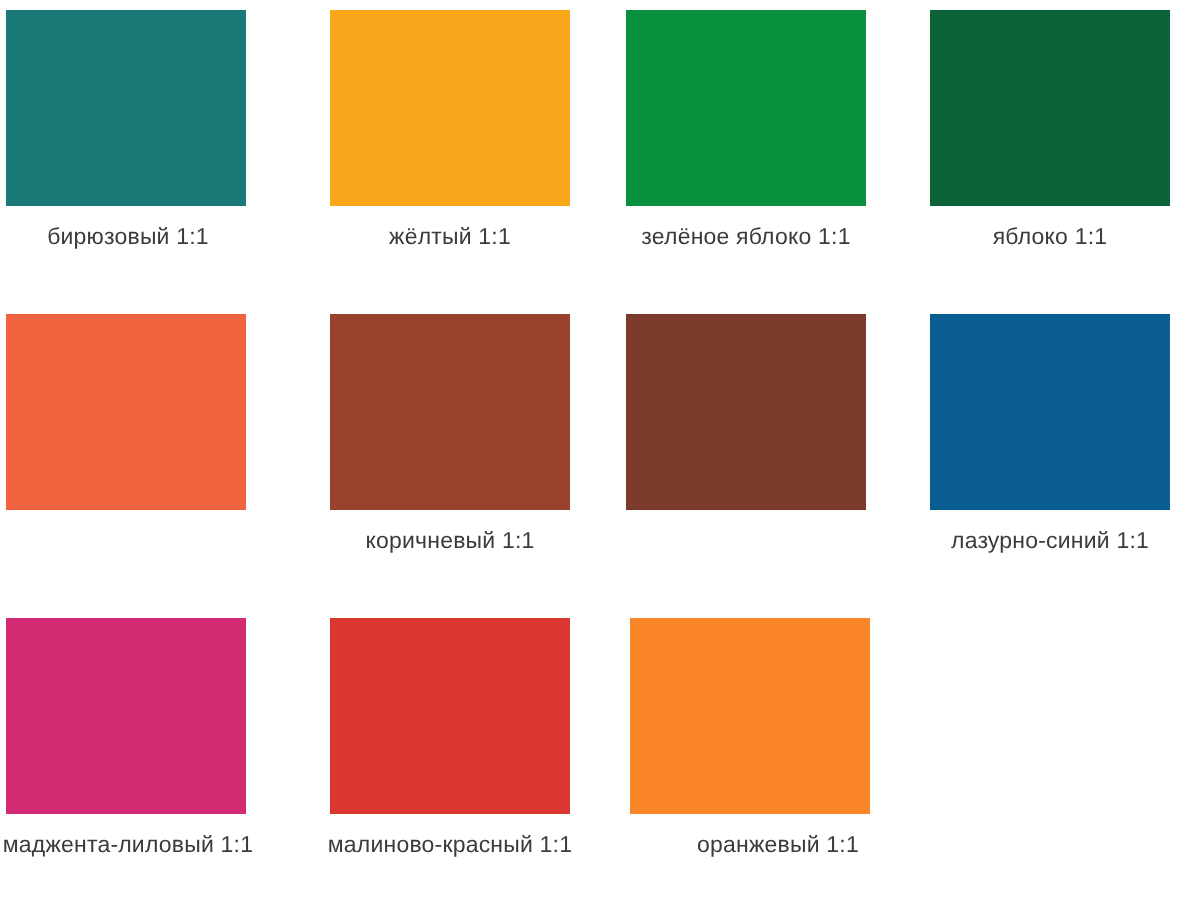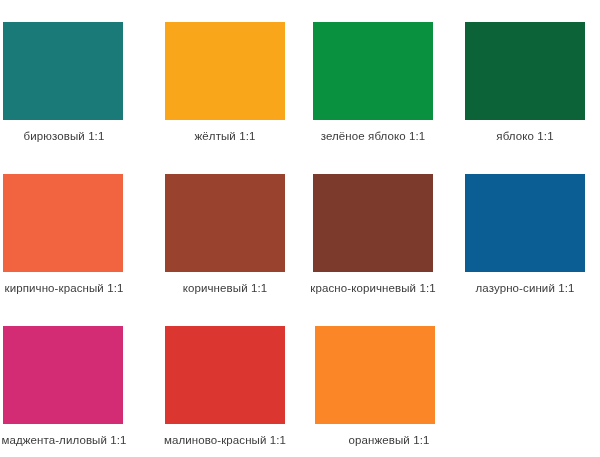--- a/index.html
+++ b/index.html
@@ -22,21 +22,21 @@
     width: 600px;
     height: 456px;
     box-sizing: border-box;
   }
   .swatch-cell {
     position: relative;
     display: flex;
     flex-direction: column;
     align-items: center;
     box-sizing: border-box;
-    padding-top: 22px;
+    padding-top: 5px;
   }
   .swatch-chip {
     width: 120px;
     height: 98px;
     display: block;
     box-sizing: border-box;
   }
   .swatch-label {
     margin-top: 9px;
     font-size: 11.5px;
@@ -74,31 +74,29 @@
     <span class="swatch-label" style="color: rgb(59, 59, 59);">зелёное яблоко 1:1</span>
   </div>
 
   <div class="swatch-cell col-4">
     <span class="swatch-chip" style="background-color: rgb(11, 99, 55);"></span>
     <span class="swatch-label" style="color: rgb(59, 59, 59);">яблоко 1:1</span>
   </div>
 
   <div class="swatch-cell col-1">
     <span class="swatch-chip" style="background-color: rgb(242, 100, 64);"></span>
-    <span class="swatch-label" style="color: rgb(59, 59, 59);">кирпично-красный 1:1</span>
   </div>
 
   <div class="swatch-cell col-2">
     <span class="swatch-chip" style="background-color: rgb(153, 67, 47);"></span>
     <span class="swatch-label" style="color: rgb(59, 59, 59);">коричневый 1:1</span>
   </div>
 
   <div class="swatch-cell col-3">
     <span class="swatch-chip" style="background-color: rgb(124, 58, 45);"></span>
-    <span class="swatch-label" style="color: rgb(59, 59, 59);">красно-коричневый 1:1</span>
   </div>
 
   <div class="swatch-cell col-4">
     <span class="swatch-chip" style="background-color: rgb(11, 94, 147);"></span>
     <span class="swatch-label" style="color: rgb(59, 59, 59);">лазурно-синий 1:1</span>
   </div>
 
   <div class="swatch-cell col-1">
     <span class="swatch-chip" style="background-color: rgb(212, 44, 116);"></span>
     <span class="swatch-label" style="color: rgb(59, 59, 59);">маджента-лиловый 1:1</span>

